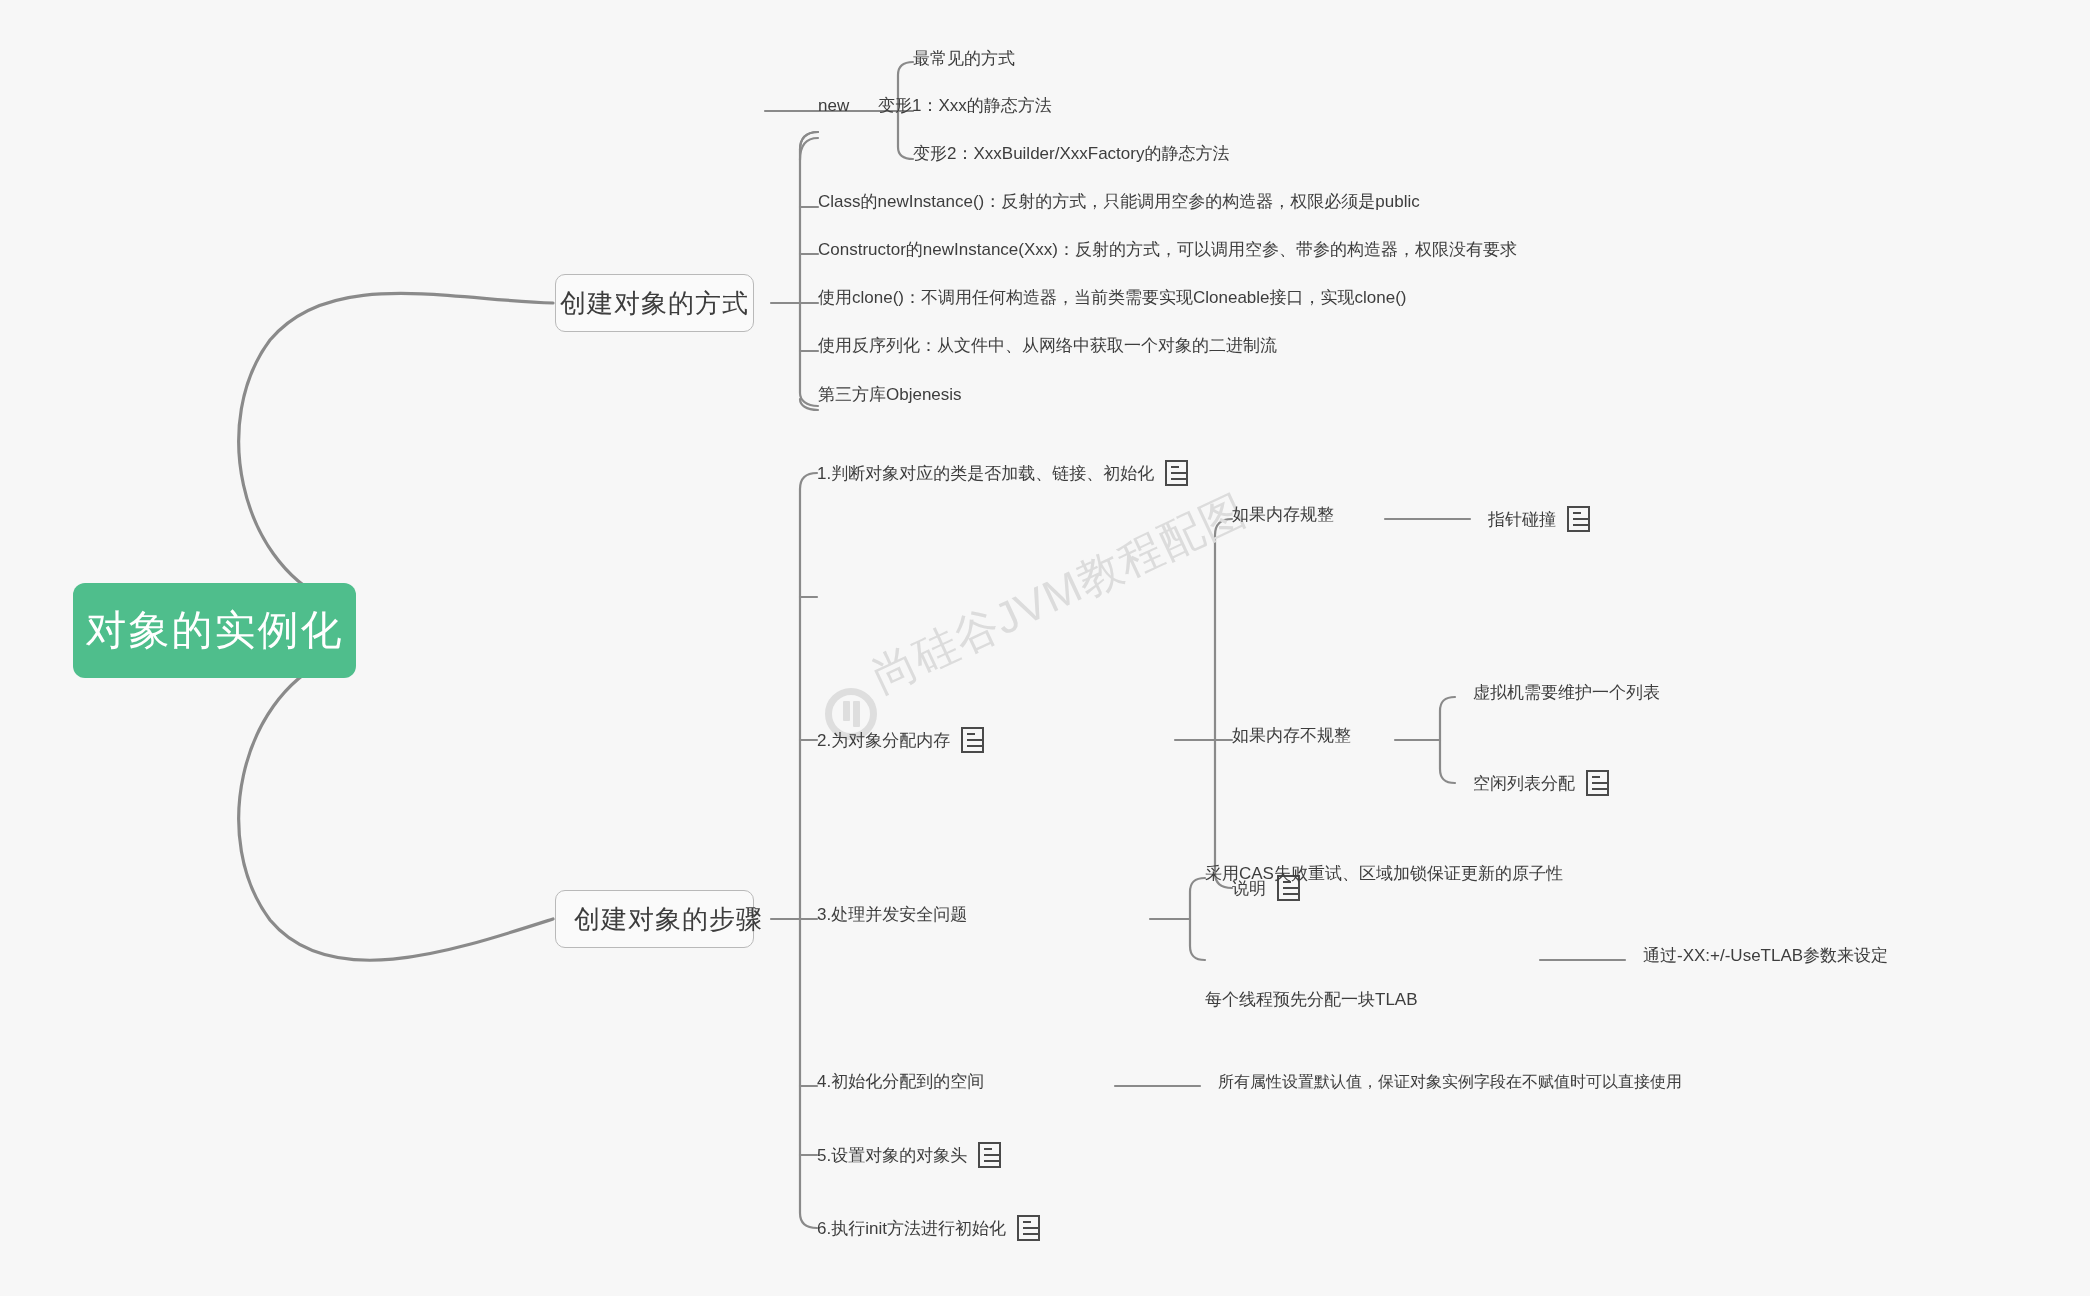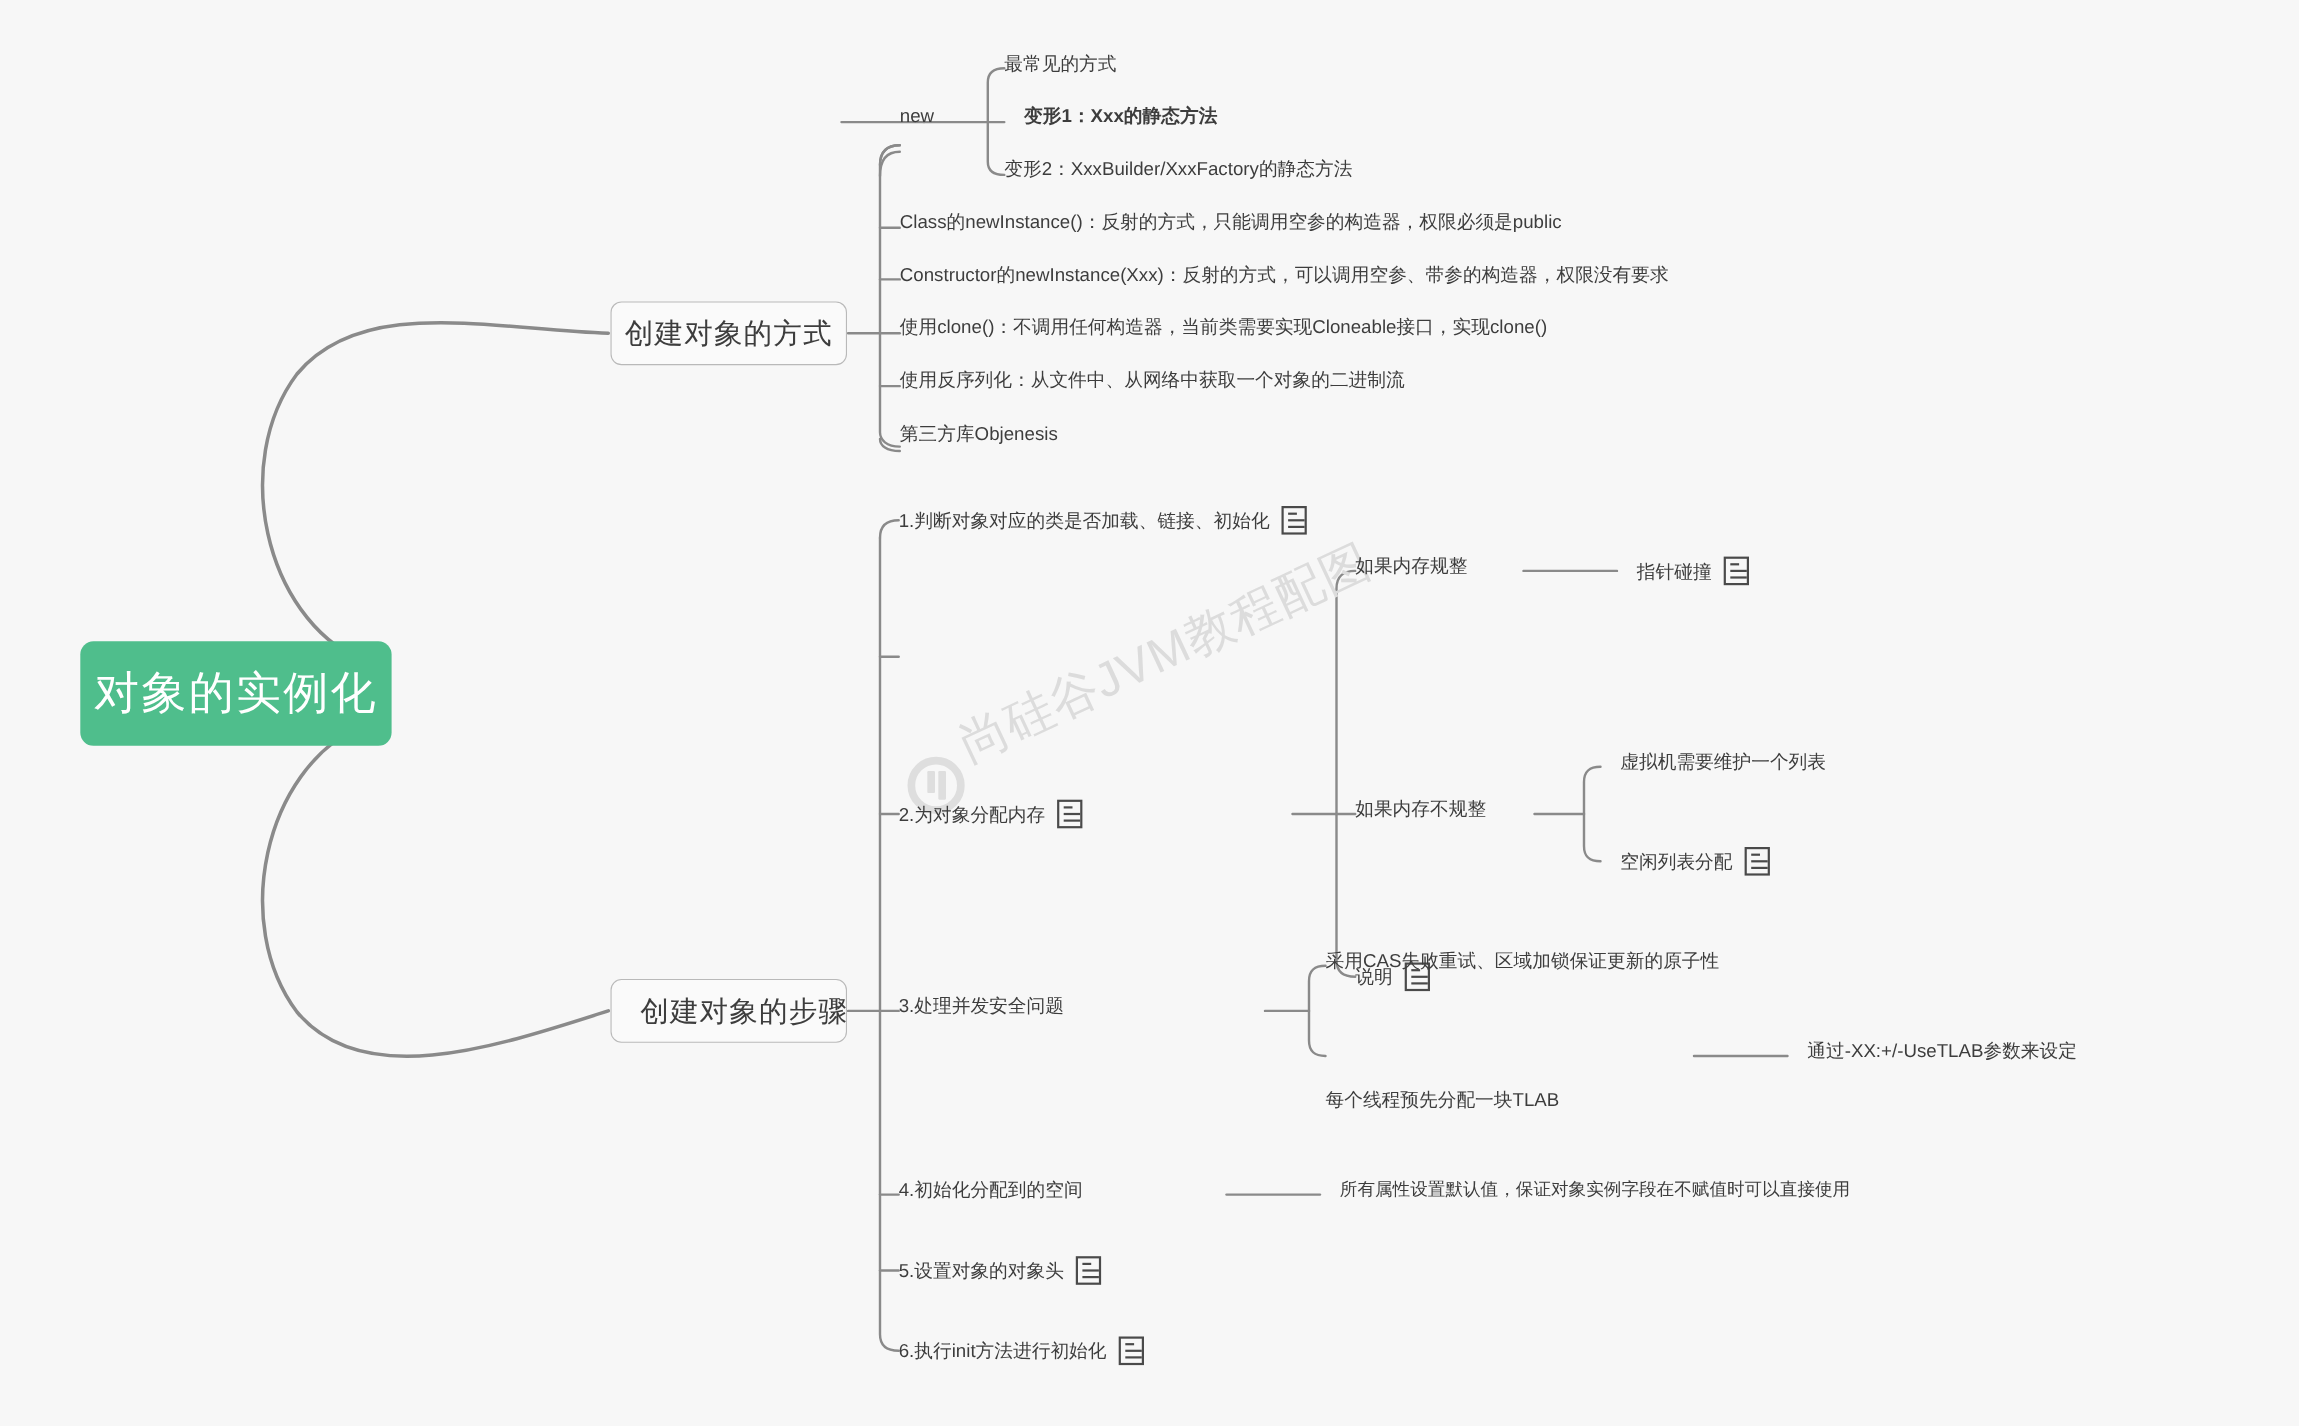--- a/index.html
+++ b/index.html
@@ -102,21 +102,21 @@
   .box-node {
     position: absolute;
     border: 1.6px solid #b9b9b9;
     background: #fafafa;
     border-radius: 10px;
     display: flex;
     align-items: center;
     justify-content: center;
     box-sizing: border-box;
     height: 58px;
-    width: 215px;
+    width: 199px;
   }
   .box-node .box-label {
     font-size: 26px;
     color: #3d3d3d;
     letter-spacing: 1px;
     white-space: nowrap;
   }
   #node-ways   { left: 555px; top: 274px; }
   #node-steps  { left: 555px; top: 890px; padding-left: 28px; }
 
@@ -240,21 +240,21 @@
   </div>
 
   <div id="node-steps" class="box-node">
     <span class="box-label">创建对象的步骤</span>
   </div>
 
   <div class="txt" style="left:913px; top:50px;">
     <span>最常见的方式</span>
   </div>
 
-  <div class="txt" style="left:931px; top:97px;font-weight:bold;">
+  <div class="txt" style="left:878px; top:97px;">
     <span>变形1：Xxx的静态方法</span>
   </div>
 
   <div class="txt" style="left:913px; top:145px;">
     <span>变形2：XxxBuilder/XxxFactory的静态方法</span>
   </div>
 
   <div class="txt" style="left:818px; top:97px;">
     <span>new</span>
   </div>

